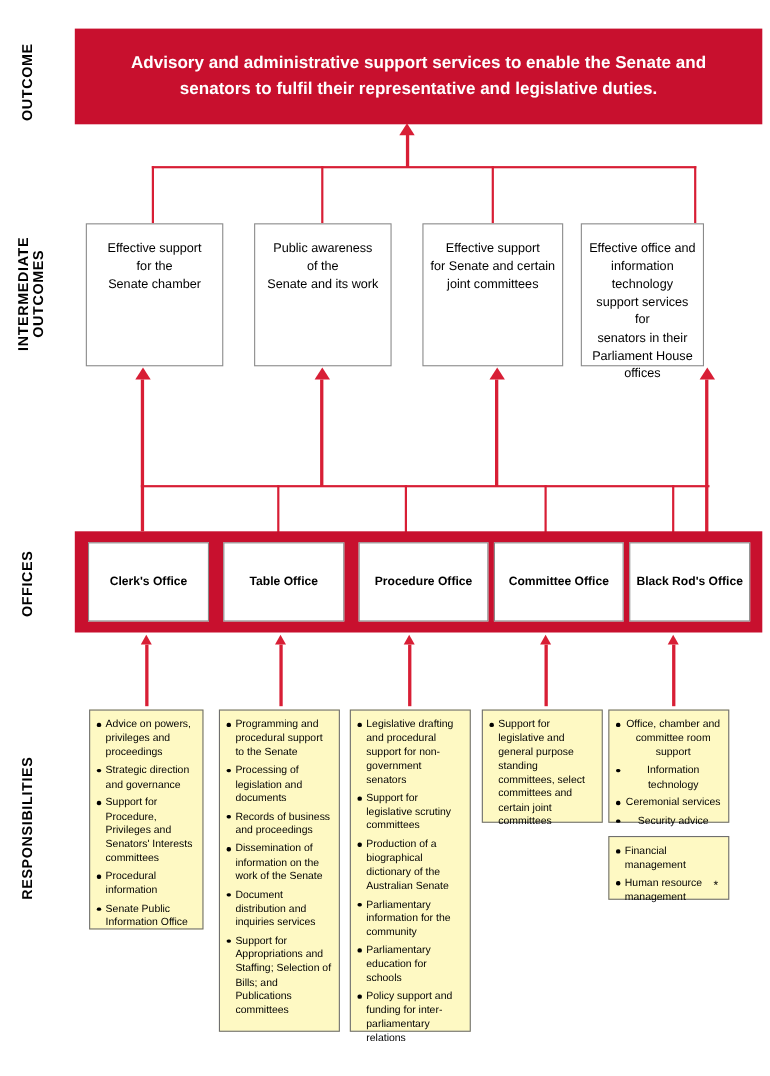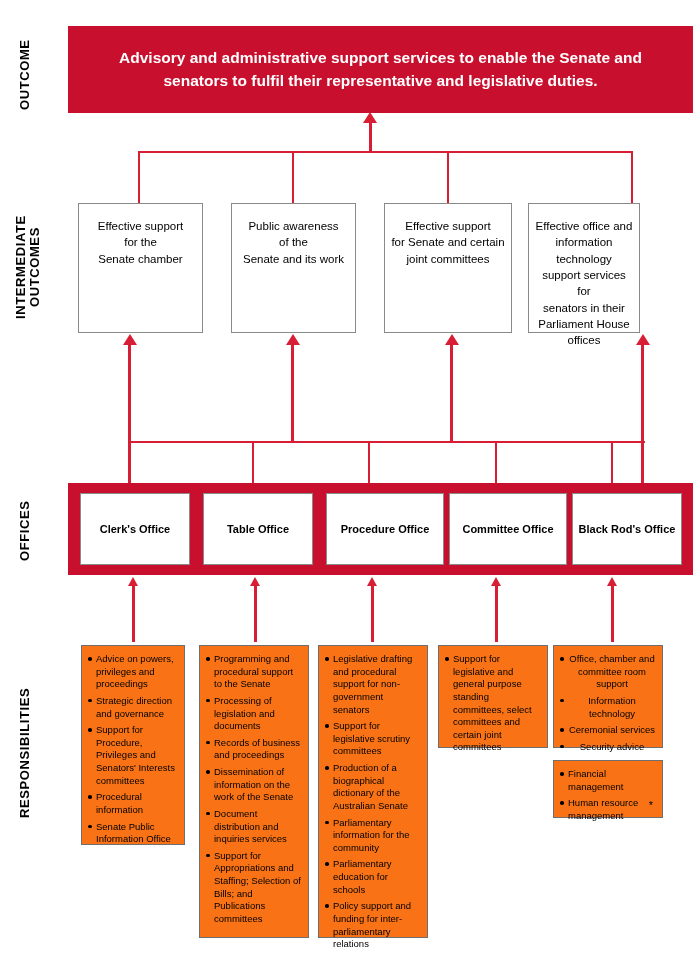--- a/index.html
+++ b/index.html
@@ -107,21 +107,21 @@
   .office-box .txt{
     font-size:11px;
     line-height:1.3;
     padding:0 4px;
     font-weight:bold;
   }
 
   
   .resp-box{
     position:absolute;
-    background:#f97316;
+    background:#fef9c3;
     border:1px solid #6f6f6f;
     box-sizing:border-box;
     padding:7px 6px 7px 6px;
   }
   .resp-box ul{
     list-style:none;
     margin:0;padding:0;
   }
   .resp-box li{
     position:relative;

